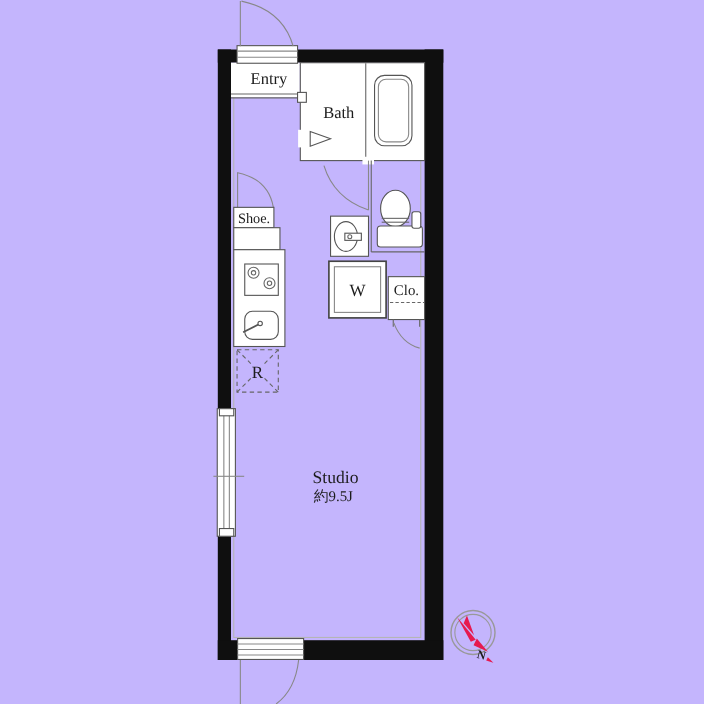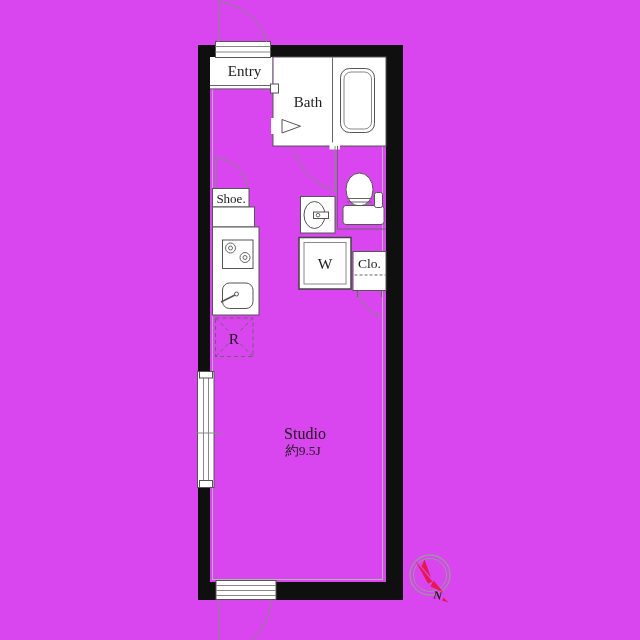--- a/index.html
+++ b/index.html
@@ -1,16 +1,16 @@
 <!DOCTYPE html>
 <html><head>
 <meta charset="utf-8">
 <style>
   html,body{margin:0;padding:0;background:#ffffff;}
-  .page{position:relative;width:640px;height:640px;background:#d946ef;overflow:hidden;}
+  .page{position:relative;width:640px;height:640px;background:#c4b5fd;overflow:hidden;}
   svg text{font-family:"Liberation Serif","DejaVu Serif",serif;fill:#1c1c1c;}
   .thin{stroke:#666;stroke-width:1;fill:none;}
   .thin2{stroke:#888;stroke-width:1;fill:none;}
   .fixture{stroke:#555;stroke-width:1;fill:#fff;}
   .whitebox{fill:#fff;stroke:none;}
 </style>
 </head>
 <body>
 
 <div class="page">

